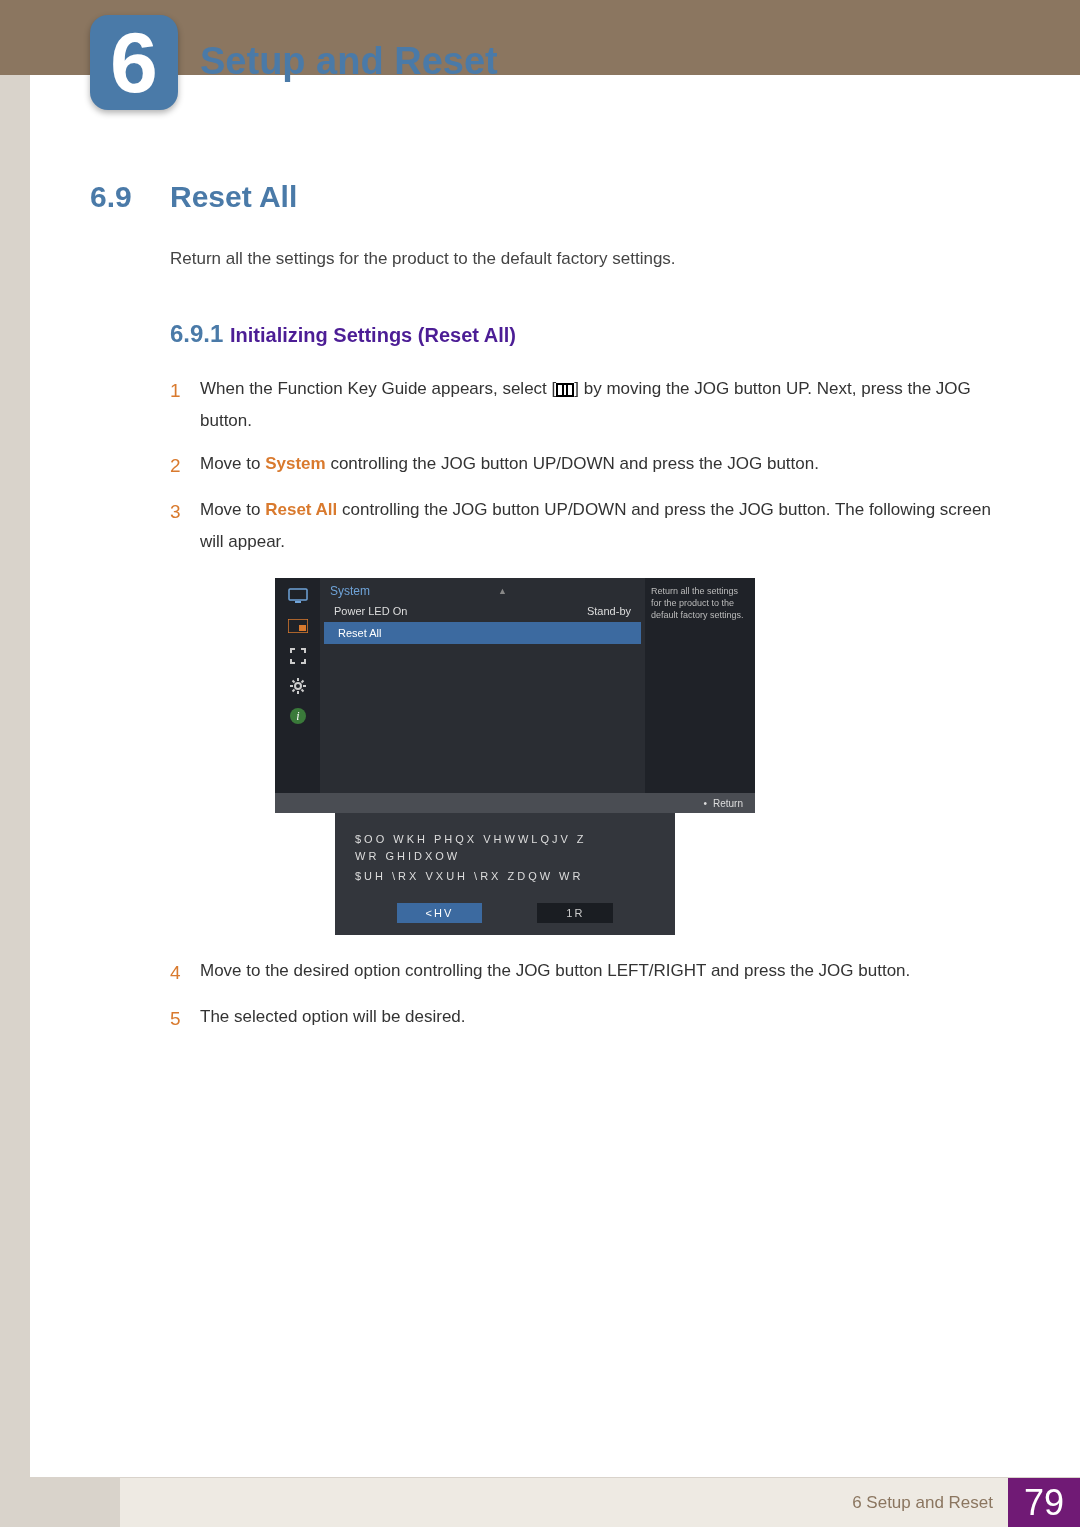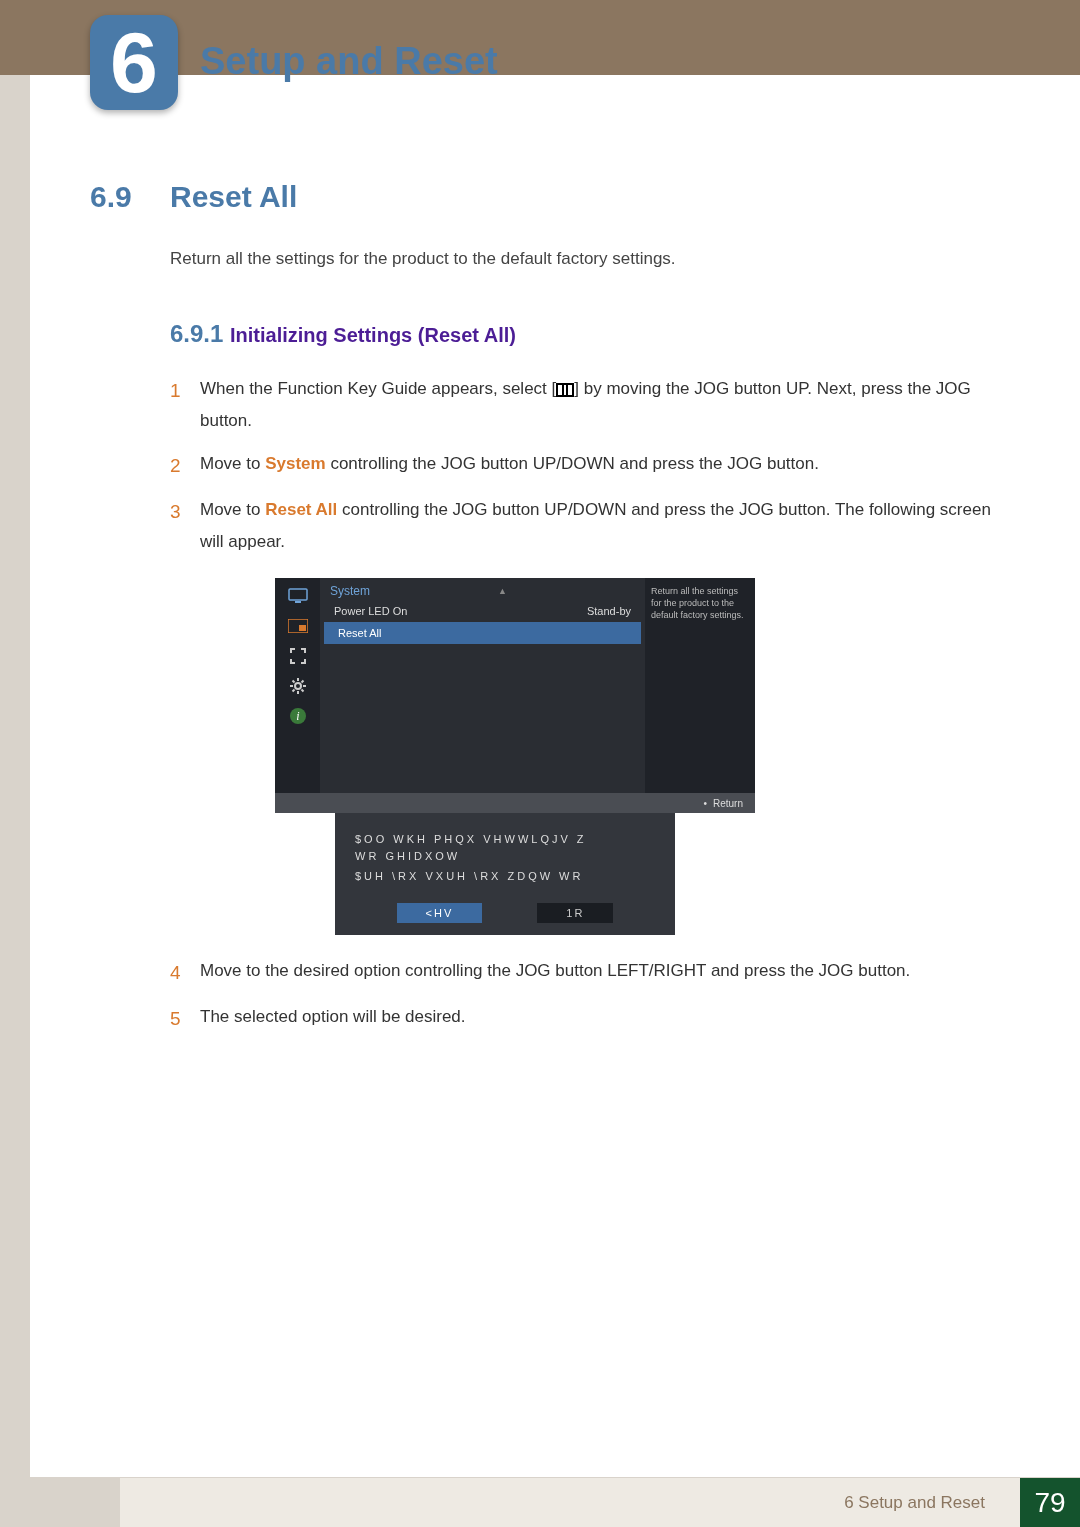--- a/index.html
+++ b/index.html
@@ -243,39 +243,38 @@
     bottom: 0;
     left: 0;
     right: 0;
     height: 50px;
     border-top: 1px solid #d9d3cb;
     background: #eeeae3;
     display: flex;
     justify-content: flex-end;
     align-items: center;
     padding-right: 0;
-    gap: 20px;
   }
   .footer-left-accent {
     position: absolute;
     left: 0; top: 0;
     width: 120px;
     height: 100%;
     background: #d9d3cb;
   }
   .footer-chapter {
     color: #8b7660;
     font-size: 17px;
     margin-right: 15px;
   }
   .footer-page {
-    background: #14532d;
+    background: #701a75;
     color: #fff;
-    font-size: 28px;
-    width: 60px;
+    font-size: 36px;
+    width: 72px;
     height: 50px;
     display: flex;
     align-items: center;
     justify-content: center;
   }
   .arrow-up { font-size: 9px; color: #888; }
 </style>
 </head>
 <body>
 

